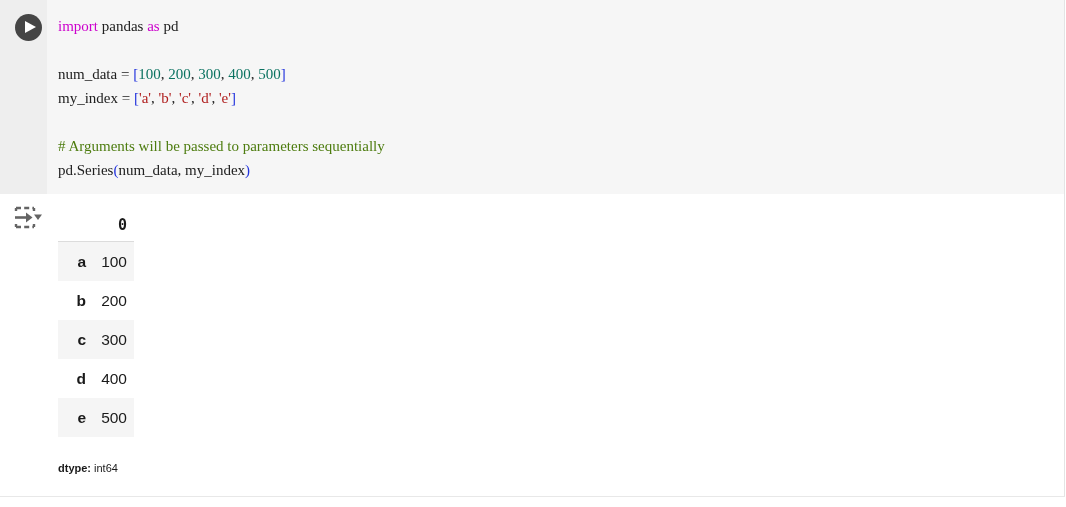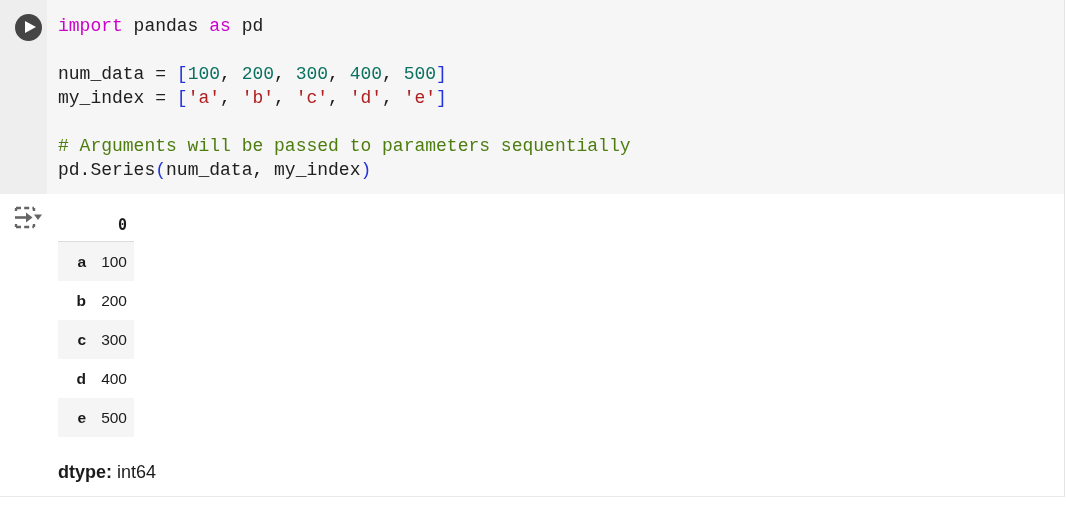--- a/index.html
+++ b/index.html
@@ -60,22 +60,22 @@
     border-left: 11px solid #ffffff;
     border-top: 6.5px solid transparent;
     border-bottom: 6.5px solid transparent;
   }
 
   .code-body {
     position: absolute;
     left: 58px;
     top: 14px;
     right: 8px;
-    font-family: Liberation Mono, monospace;
-    font-size: 18px;
+    font-family: Liberation Serif, serif;
+    font-size: 15px;
     line-height: 24px;
     white-space: pre;
     color: #202020;
   }
   .code-line { min-height: 24px; }
   .tok-kw   { color: #cc00cc; }
   .tok-num  { color: #0b7261; }
   .tok-str  { color: #b02020; }
   .tok-brk  { color: #2233dd; }
   .tok-com  { color: #4d7c0f; }
@@ -141,21 +141,21 @@
     flex: 1;
     text-align: right;
     padding-right: 7px;
     color: #1a1a1a;
   }
 
   .dtype-line {
     position: absolute;
     left: 58px;
     top: 462px;
-    font-size: 18px;
+    font-size: 11px;
     color: #1a1a1a;
   }
   .dtype-line .dt-label { font-weight: bold; }
   .dtype-line .dt-value { font-weight: normal; }
 </style>
 </head>
 <body>
 
 <div class="notebook-cell">
 

